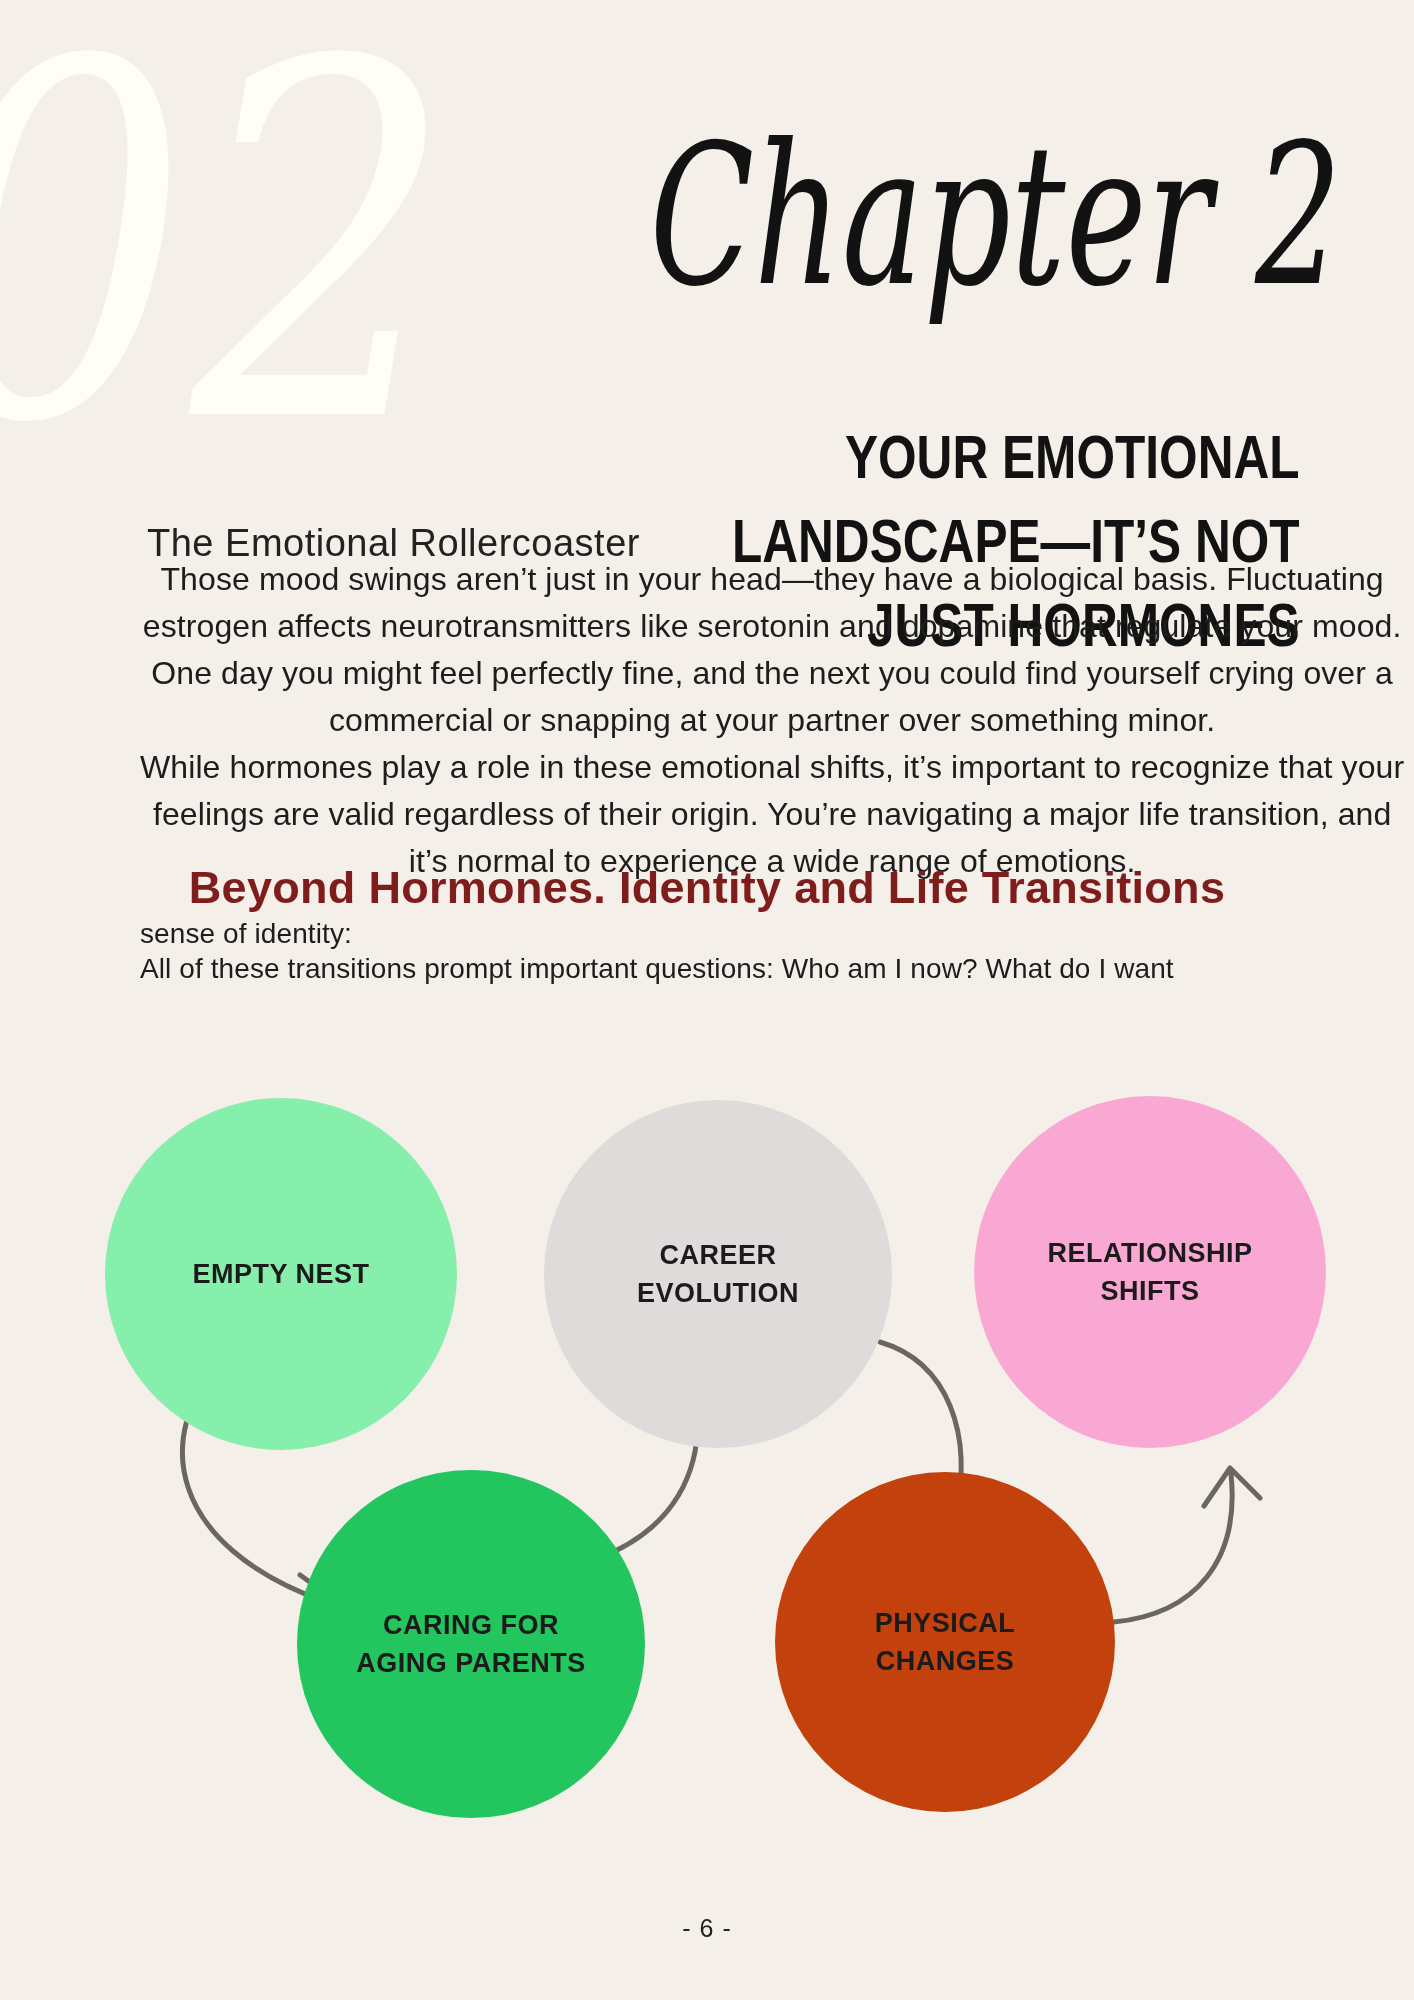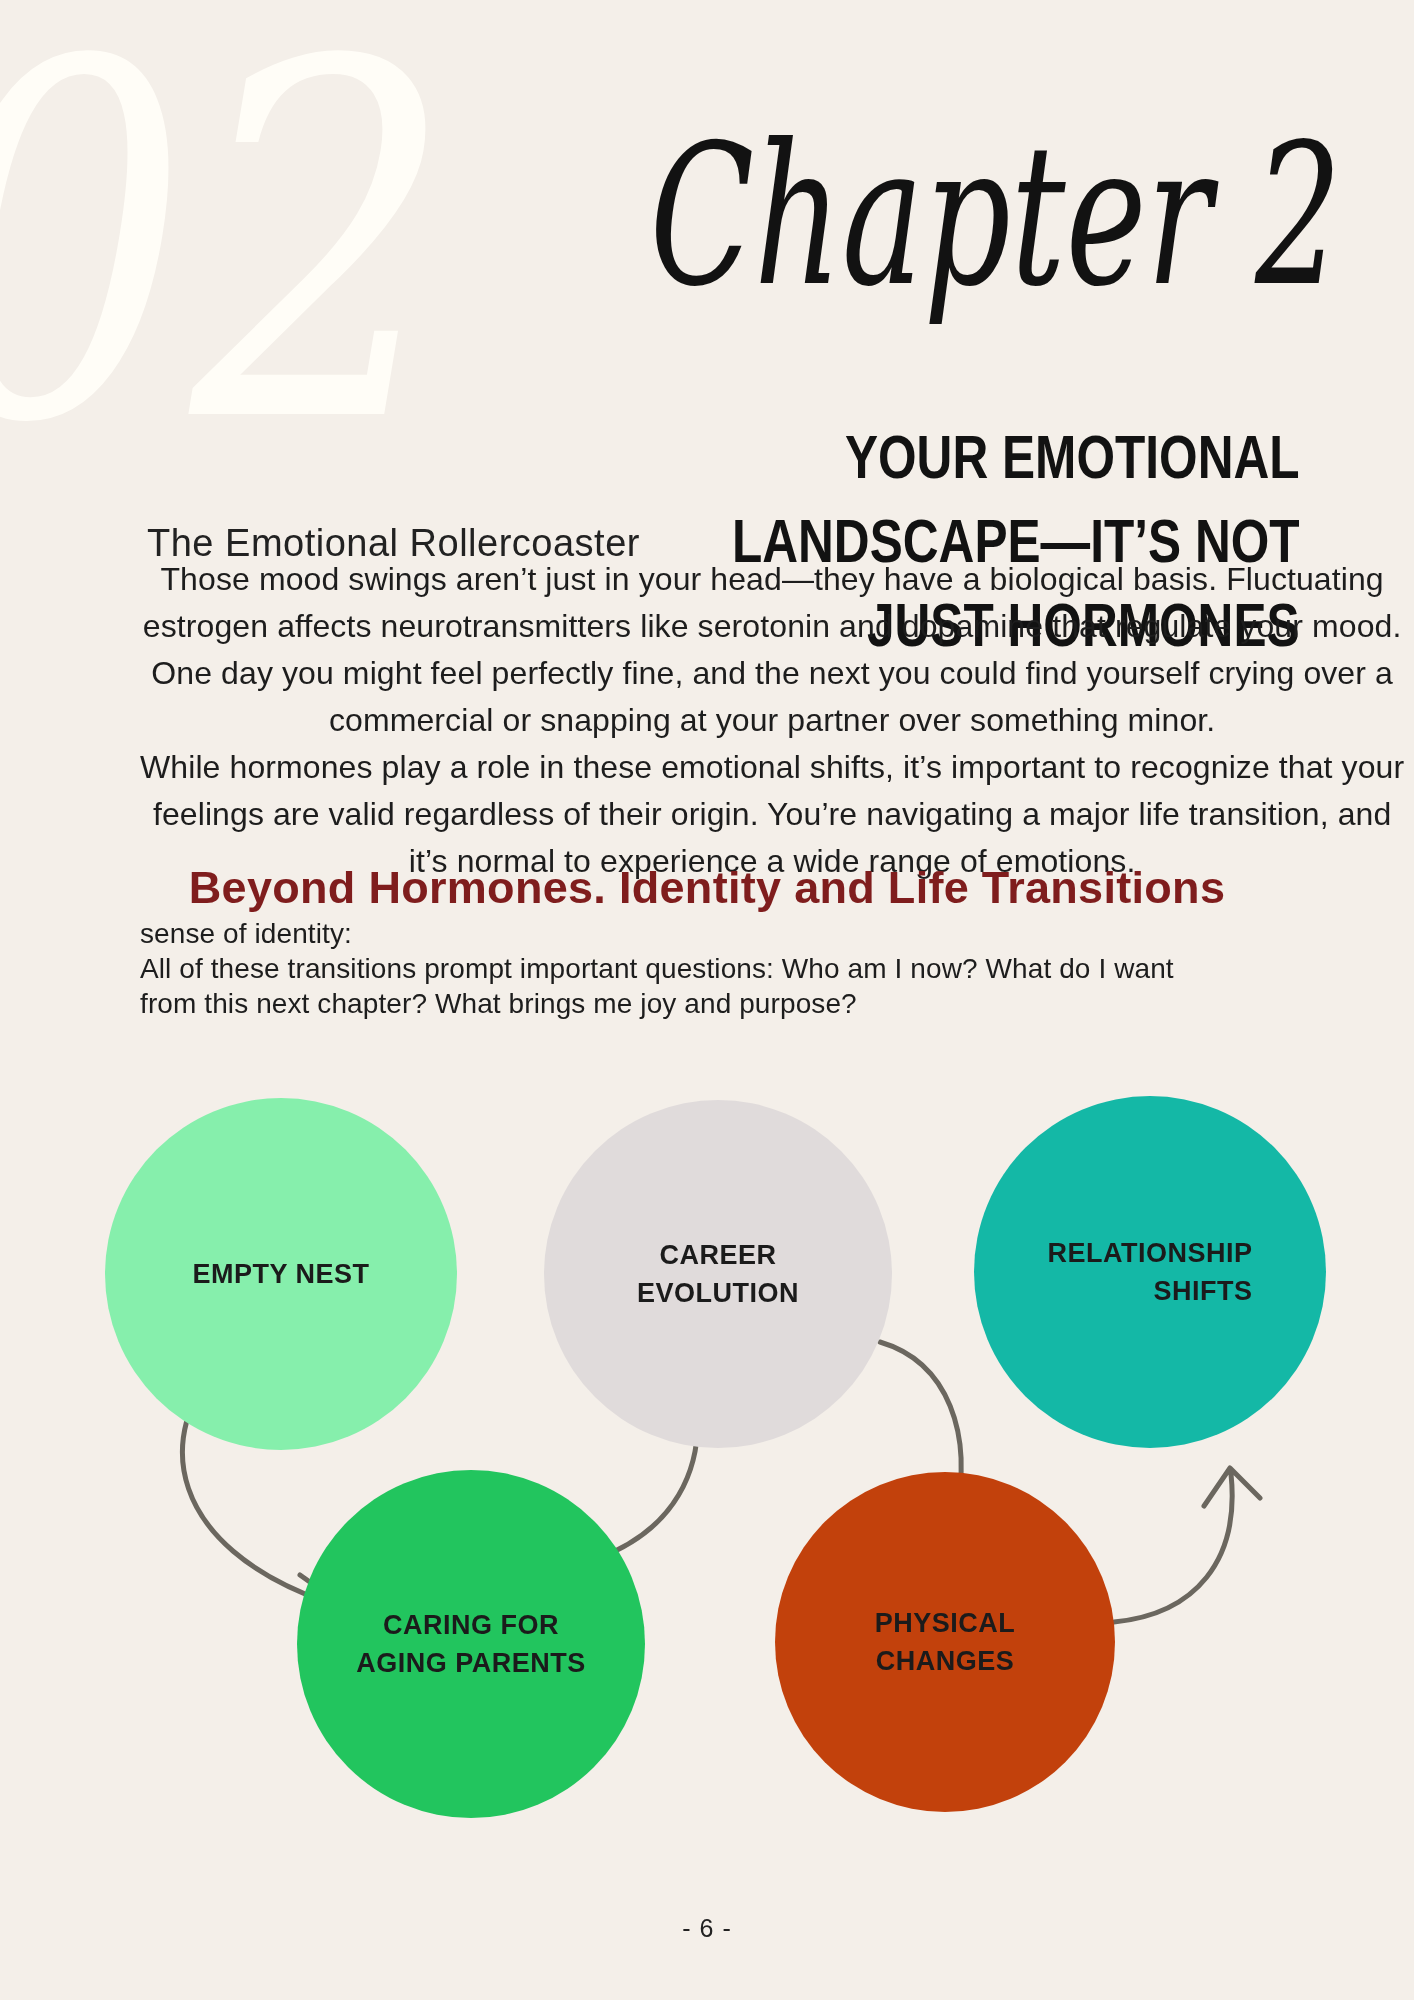--- a/index.html
+++ b/index.html
@@ -107,21 +107,20 @@
     <span class="line">While hormones play a role in these emotional shifts, it’s important to recognize that your</span>
     <span class="line">feelings are valid regardless of their origin. You’re navigating a major life transition, and</span>
     <span class="line">it’s normal to experience a wide range of emotions.</span>
   </div>
 
   <div class="h-beyond">Beyond Hormones. Identity and Life Transitions</div>
 
   <div class="body-block-2">
     <span class="line">sense of identity:</span>
     <span class="line">All of these transitions prompt important questions: Who am I now? What do I want</span>
-    <span class="line">from this next chapter? What brings me joy and purpose?</span>
   </div>
 
   <svg class="arrows" width="1414" height="2000" viewBox="0 0 1414 2000">
     <path class="arrow" d="M 222 1360 C 152 1436, 168 1546, 326 1602 M 300 1575 L 338 1602 L 302 1630" style="stroke: rgb(107, 103, 95);"></path>
     <path class="arrow" d="M 599 1558 C 672 1530, 706 1472, 696 1396 M 668 1428 L 696 1390 L 726 1418" style="stroke: rgb(107, 103, 95);"></path>
     <path class="arrow" d="M 880 1342 C 948 1362, 974 1434, 955 1518 M 930 1480 L 954 1522 L 984 1488" style="stroke: rgb(107, 103, 95);"></path>
     <path class="arrow" d="M 1114 1622 C 1196 1614, 1240 1560, 1231 1474 M 1204 1506 L 1230 1468 L 1260 1498" style="stroke: rgb(107, 103, 95);"></path>
   </svg>
 
   <div class="node node-empty-nest" style="background-color: #86efac;">
@@ -131,21 +130,21 @@
     </div>
   </div>
 
   <div class="node node-career-evolution" style="background-color: rgb(224, 219, 219);">
     <div>
       <span class="line">CAREER</span>
       <span class="line">EVOLUTION</span>
     </div>
   </div>
 
-  <div class="node node-relationship" style="background-color: #14b8a6; text-align: right;">
+  <div class="node node-relationship" style="background-color: #f9a8d4;">
     <div>
       <span class="line">RELATIONSHIP</span>
       <span class="line">SHIFTS</span>
     </div>
   </div>
 
   <div class="node node-caring" style="background-color: #22c55e;">
     <div>
       <span class="line">CARING FOR</span>
       <span class="line">AGING PARENTS</span>

